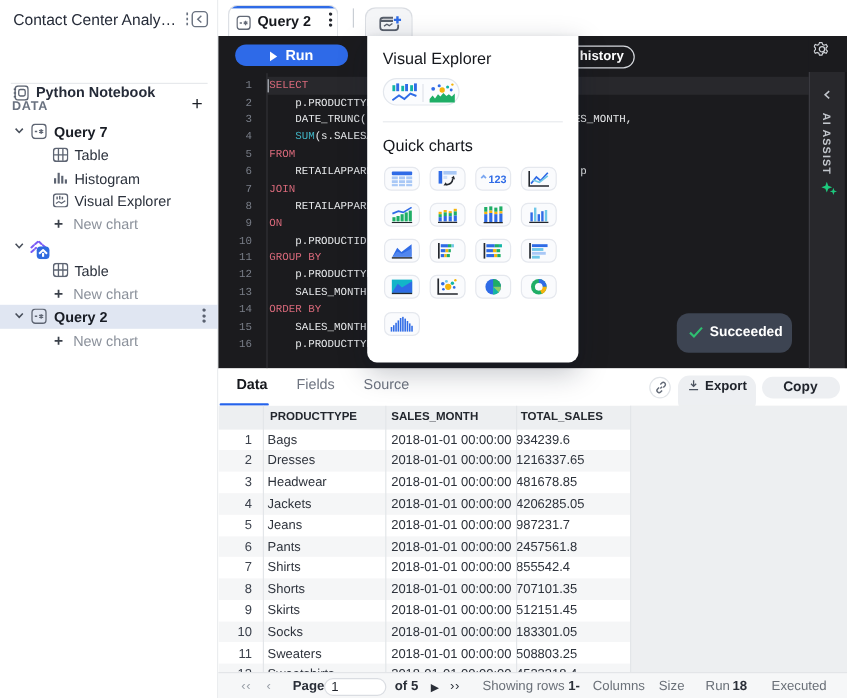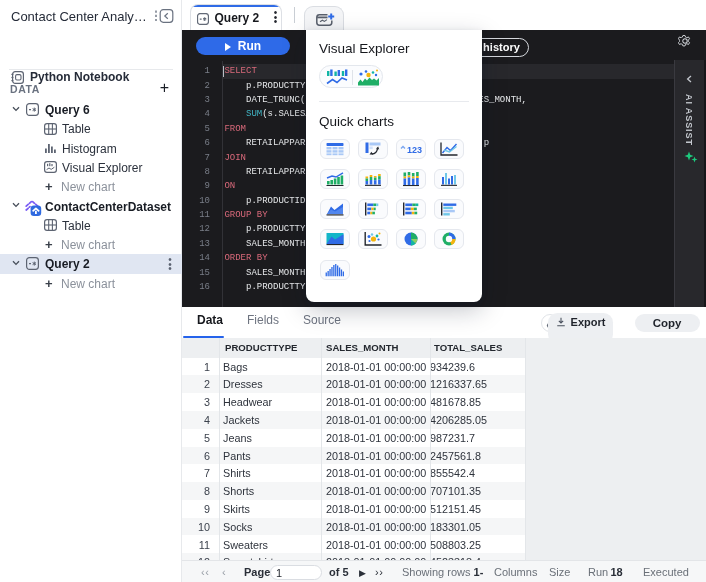--- a/index.html
+++ b/index.html
@@ -60,21 +60,21 @@
   #toolbar-cover { position:absolute; left:492px; top:0; width:32px; height:30px; background:#1b1b1e; }
 
   
   #dpanel { left:182px; top:307px; width:524px; height:253px; background:#fff; }
   #dtabs { position:absolute; left:0; top:0; width:524px; height:31px; }
   #dtabs .t1 { position:absolute; left:15px; top:6px; font-size:12px; font-weight:bold; color:#16181d; }
   #dtabs .t2 { position:absolute; left:65px; top:6px; font-size:12px; color:#6e7480; }
   #dtabs .t3 { position:absolute; left:121px; top:6px; font-size:12px; color:#6e7480; }
   #dtabs .underline { position:absolute; left:1px; top:28.5px; width:41px; height:2.5px; background:#2563eb; border-radius:1px; }
   #link-btn { position:absolute; left:359px; top:6.5px; width:18px; height:18px; border:1px solid #e1e4e8; border-radius:50%; }
-  #export-btn { position:absolute; left:366px; top:6px; width:65px; height:31px; background:#edeff2; border-radius:9.5px; font-size:11px; font-weight:bold; color:#1f232b; text-align:center; line-height:19px; }
+  #export-btn { position:absolute; left:383px; top:6px; width:65px; height:31px; background:#edeff2; border-radius:9.5px; font-size:11px; font-weight:bold; color:#1f232b; text-align:center; line-height:19px; }
   #copy-btn { position:absolute; left:452.5px; top:6.5px; width:65px; height:18.5px; background:#edeff2; border-radius:9.5px; font-size:11.5px; font-weight:bold; color:#1f232b; text-align:center; line-height:18.5px; }
 
   #dtable { position:absolute; left:0; top:31px; width:524px; height:222px; overflow:hidden; }
   #thead { position:absolute; left:0; top:0; width:524px; height:19.5px; background:#edeff1; font-weight:bold; font-size:9.6px; color:#23272e; }
   #thead .h1 { position:absolute; left:43px; top:4px; }
   #thead .h2 { position:absolute; left:144px; top:4px; }
   #thead .h3 { position:absolute; left:252px; top:4px; }
   .drow { position:absolute; left:0; width:343.4px; height:17.8px; font-size:10.8px; }
   .drow.alt { background:#f5f6f7; }
   .drow .c0 { position:absolute; left:0; top:3px; width:28px; text-align:right; color:#3c424d; }
@@ -132,21 +132,21 @@
         <path d="M1 1.2 L4 4.4 L7 1.2" stroke="#474e5a" stroke-width="1.3"></path>
       </svg>
     </span>
   <span class="gicon">
       <svg width="13" height="13" viewBox="0 0 13 13" fill="none">
         <rect x="0.6" y="0.6" width="11.8" height="11.8" rx="2.8" stroke="#5d6472" stroke-width="1.2"></rect>
         <line x1="3" y1="6.6" x2="5" y2="6.6" stroke="#5d6472" stroke-width="1.2"></line>
         <path d="M8.3 4.6 v4 M6.6 5.6 l3.4 2 M10 5.6 l-3.4 2" stroke="#5d6472" stroke-width="1"></path>
       </svg>
     </span>
-  <span class="gtxt">Query 6</span>
+  <span class="gtxt">Query 7</span>
 </div>
 <div class="trow" style="top:119.3px">
   <span class="cicon">
       <svg width="13" height="12" viewBox="0 0 13 12" fill="none">
         <rect x="0.6" y="0.6" width="11.8" height="10.8" rx="2.4" stroke="#5d6472" stroke-width="1.2"></rect>
         <line x1="4.7" y1="1" x2="4.7" y2="11" stroke="#5d6472" stroke-width="1.1"></line>
         <line x1="8.4" y1="1" x2="8.4" y2="11" stroke="#5d6472" stroke-width="1.1"></line>
         <line x1="1" y1="6" x2="12" y2="6" stroke="#5d6472" stroke-width="1.1"></line>
       </svg>
     </span>
@@ -187,21 +187,20 @@
     </span>
   <span class="gicon" style="top:2.5px;left:25px">
       <svg width="17" height="17" viewBox="0 0 17 17" fill="none">
         <path d="M1.2 7.2 L7 2 L12.8 7.2" stroke="#7a5cf5" stroke-width="1.7" stroke-dasharray="2.6 1.7" fill="none" stroke-linecap="round"></path>
         <path d="M1.2 11 L5 7.6" stroke="#7a5cf5" stroke-width="1.7" stroke-dasharray="2.6 1.7" fill="none" stroke-linecap="round"></path>
         <rect x="5.6" y="6.4" width="10.6" height="10.6" rx="3.2" fill="#2f6ae0"></rect>
         <path d="M7.6 12.4 L10.9 9.4 L14.2 12.4" stroke="#fff" stroke-width="1.7" fill="none" stroke-linejoin="round"></path>
         <rect x="10" y="11.8" width="1.8" height="3.2" fill="#fff"></rect>
       </svg>
     </span>
-  <span class="gtxt">ContactCenterDataset</span>
 </div>
 <div class="trow" style="top:215.8px">
   <span class="cicon">
       <svg width="13" height="12" viewBox="0 0 13 12" fill="none">
         <rect x="0.6" y="0.6" width="11.8" height="10.8" rx="2.4" stroke="#5d6472" stroke-width="1.2"></rect>
         <line x1="4.7" y1="1" x2="4.7" y2="11" stroke="#5d6472" stroke-width="1.1"></line>
         <line x1="8.4" y1="1" x2="8.4" y2="11" stroke="#5d6472" stroke-width="1.1"></line>
         <line x1="1" y1="6" x2="12" y2="6" stroke="#5d6472" stroke-width="1.1"></line>
       </svg>
     </span>
@@ -308,20 +307,26 @@
     <svg width="6" height="8" viewBox="0 0 6 8" style="position:absolute;left:11px;top:15px" fill="none">
         <path d="M5 1 L1.6 4 L5 7" stroke="#c2c6cc" stroke-width="1.3"></path>
       </svg>
     <div id="ai-txt">AI ASSIST</div>
     <svg width="14" height="14" viewBox="0 0 14 14" style="position:absolute;left:9px;top:90px">
       <path d="M5 1.5 L6.2 4.8 L9.5 6 L6.2 7.2 L5 10.5 L3.8 7.2 L0.5 6 L3.8 4.8 Z" fill="#1dc97d"></path>
       <path d="M10.5 6.5 L11.3 8.7 L13.5 9.5 L11.3 10.3 L10.5 12.5 L9.7 10.3 L7.5 9.5 L9.7 8.7 Z" fill="#1dc97d"></path>
     </svg>
   </div>
   <div id="ai-sliver"></div>
+  <div id="succ">
+    <svg width="12" height="10" viewBox="0 0 12 10" fill="none" style="position:absolute;left:10px;top:11px">
+      <path d="M1 5.2 L4.3 8.4 L11 1" stroke="#2fbf71" stroke-width="1.8"></path>
+    </svg>
+    <span class="stxt">Succeeded</span>
+  </div>
 </div>
 
 <div id="dpanel" class="abs">
   <div id="dtabs">
     <span class="t1">Data</span>
       <span class="t2">Fields</span>
       <span class="t3">Source</span>
     <div class="underline"></div>
     <div id="link-btn">
       <svg width="12" height="12" viewBox="0 0 24 24" fill="none" stroke="#646b78" stroke-width="2.4" style="position:absolute;left:2.5px;top:2.5px">

